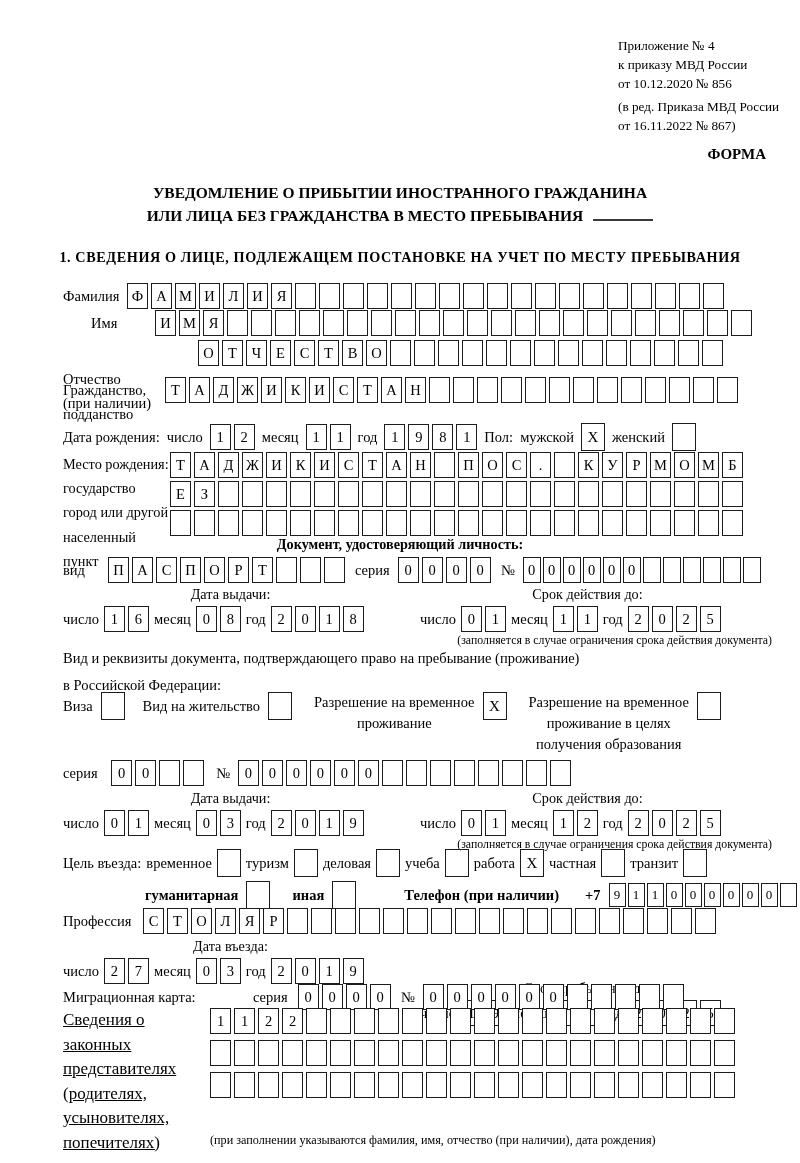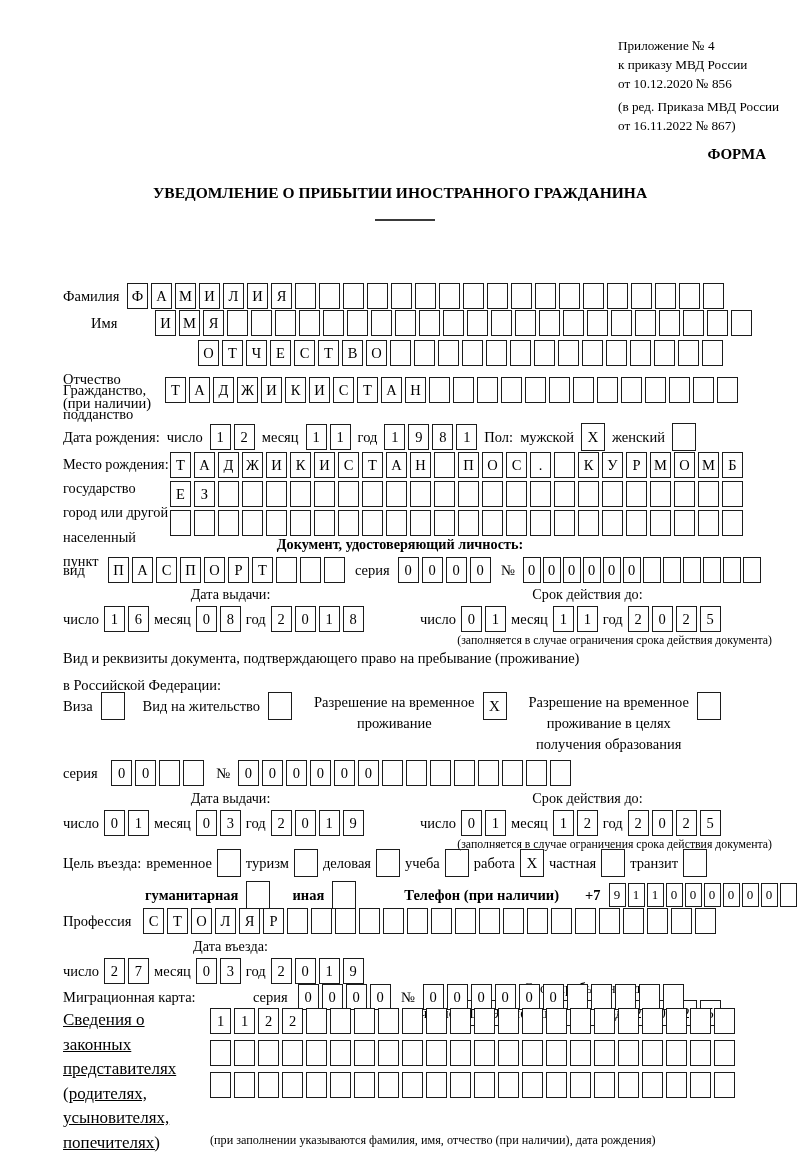--- a/index.html
+++ b/index.html
@@ -89,24 +89,25 @@
     <div>от 10.12.2020 № 856</div>
     <div class="amend">(в ред. Приказа МВД России</div>
     <div>от 16.11.2022 № 867)</div>
   </div>
 
   <div class="abs" id="forma">ФОРМА</div>
 
   <div class="abs" id="title">
     <div>УВЕДОМЛЕНИЕ О ПРИБЫТИИ ИНОСТРАННОГО ГРАЖДАНИНА</div>
     <div>
-      <span class="tline"></span>
-    </div>
-  </div>
-
+      <span>ИЛИ ЛИЦА БЕЗ ГРАЖДАНСТВА В МЕСТО ПРЕБЫВАНИЯ</span><span class="tline"></span>
+    </div>
+  </div>
+
+  <div class="abs" id="sec1">1. СВЕДЕНИЯ О ЛИЦЕ, ПОДЛЕЖАЩЕМ ПОСТАНОВКЕ НА УЧЕТ ПО МЕСТУ ПРЕБЫВАНИЯ</div>
 
   <div class="abs frow" id="row-surname">
     <span class="lb">Фамилия</span>
     <span class="cells">
         <span class="cell">Ф</span>
         <span class="cell">А</span>
         <span class="cell">М</span>
         <span class="cell">И</span>
         <span class="cell">Л</span>
         <span class="cell">И</span>

